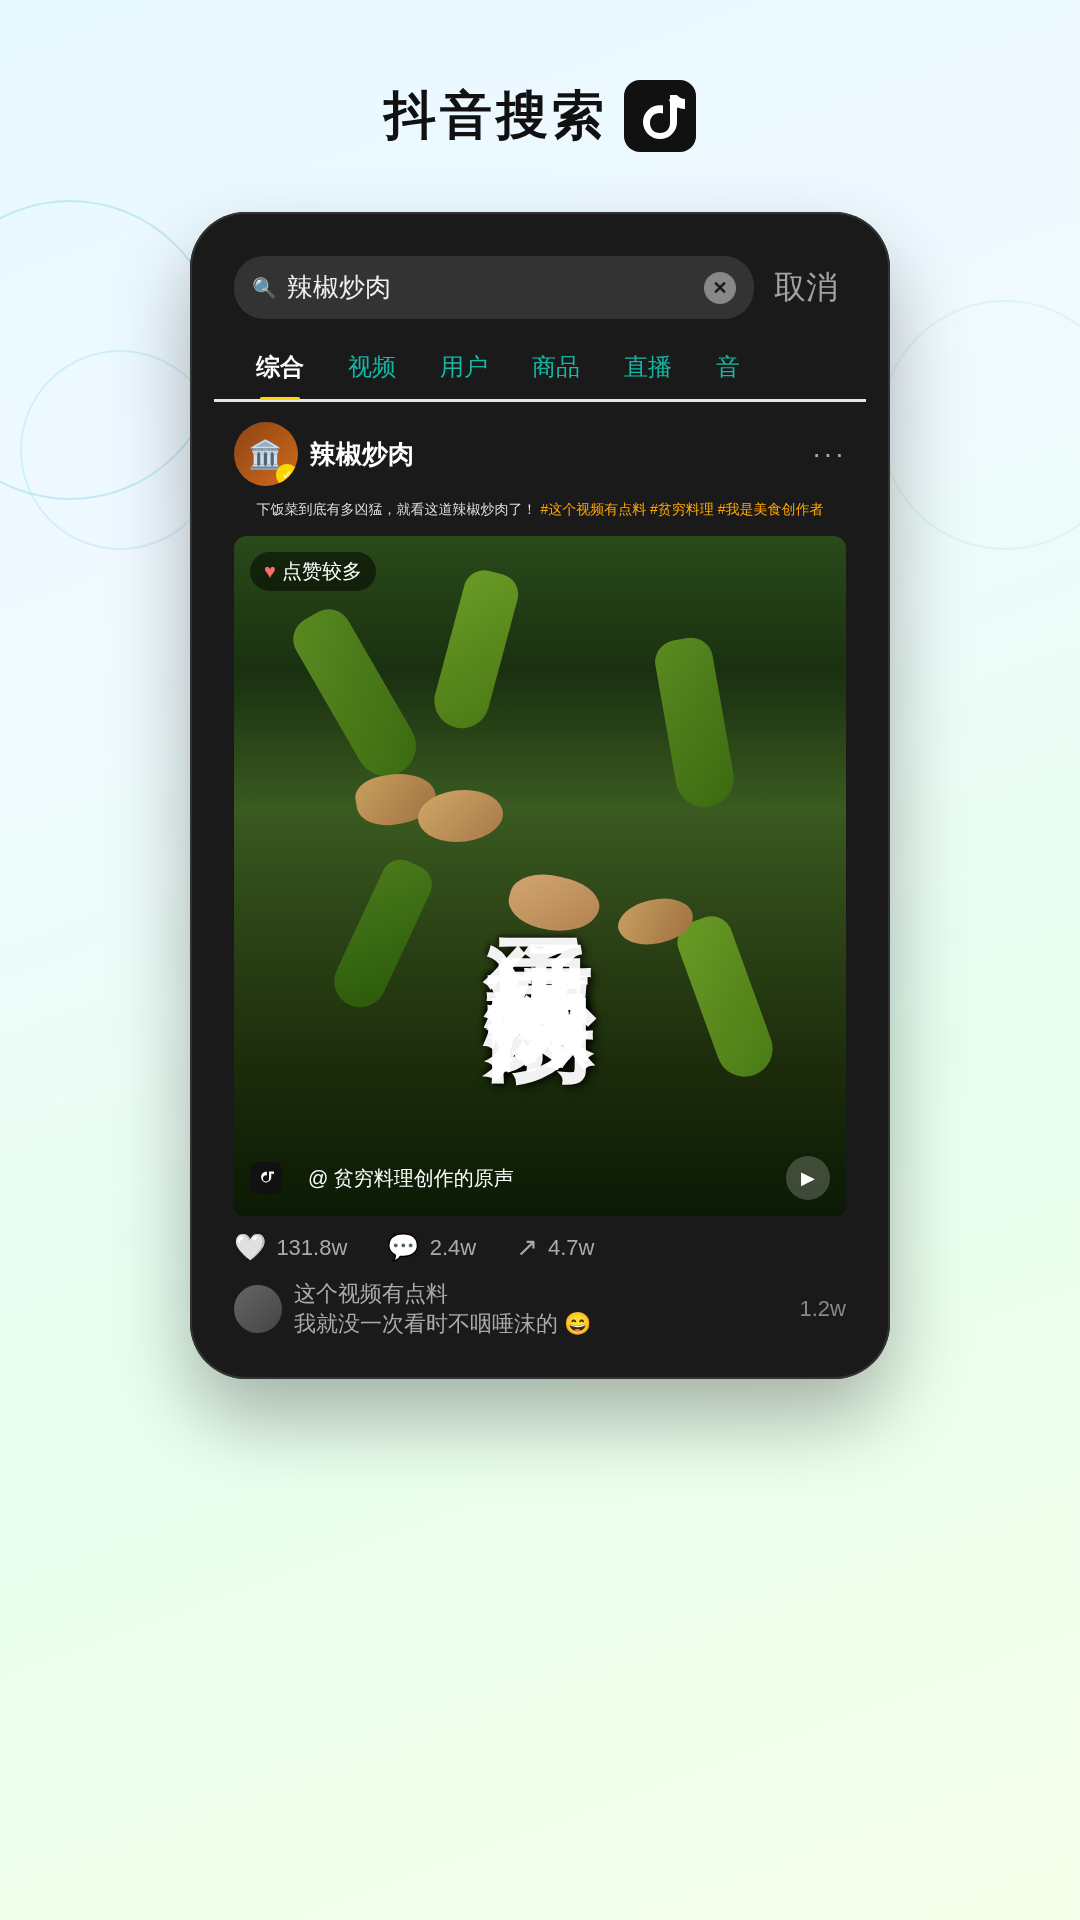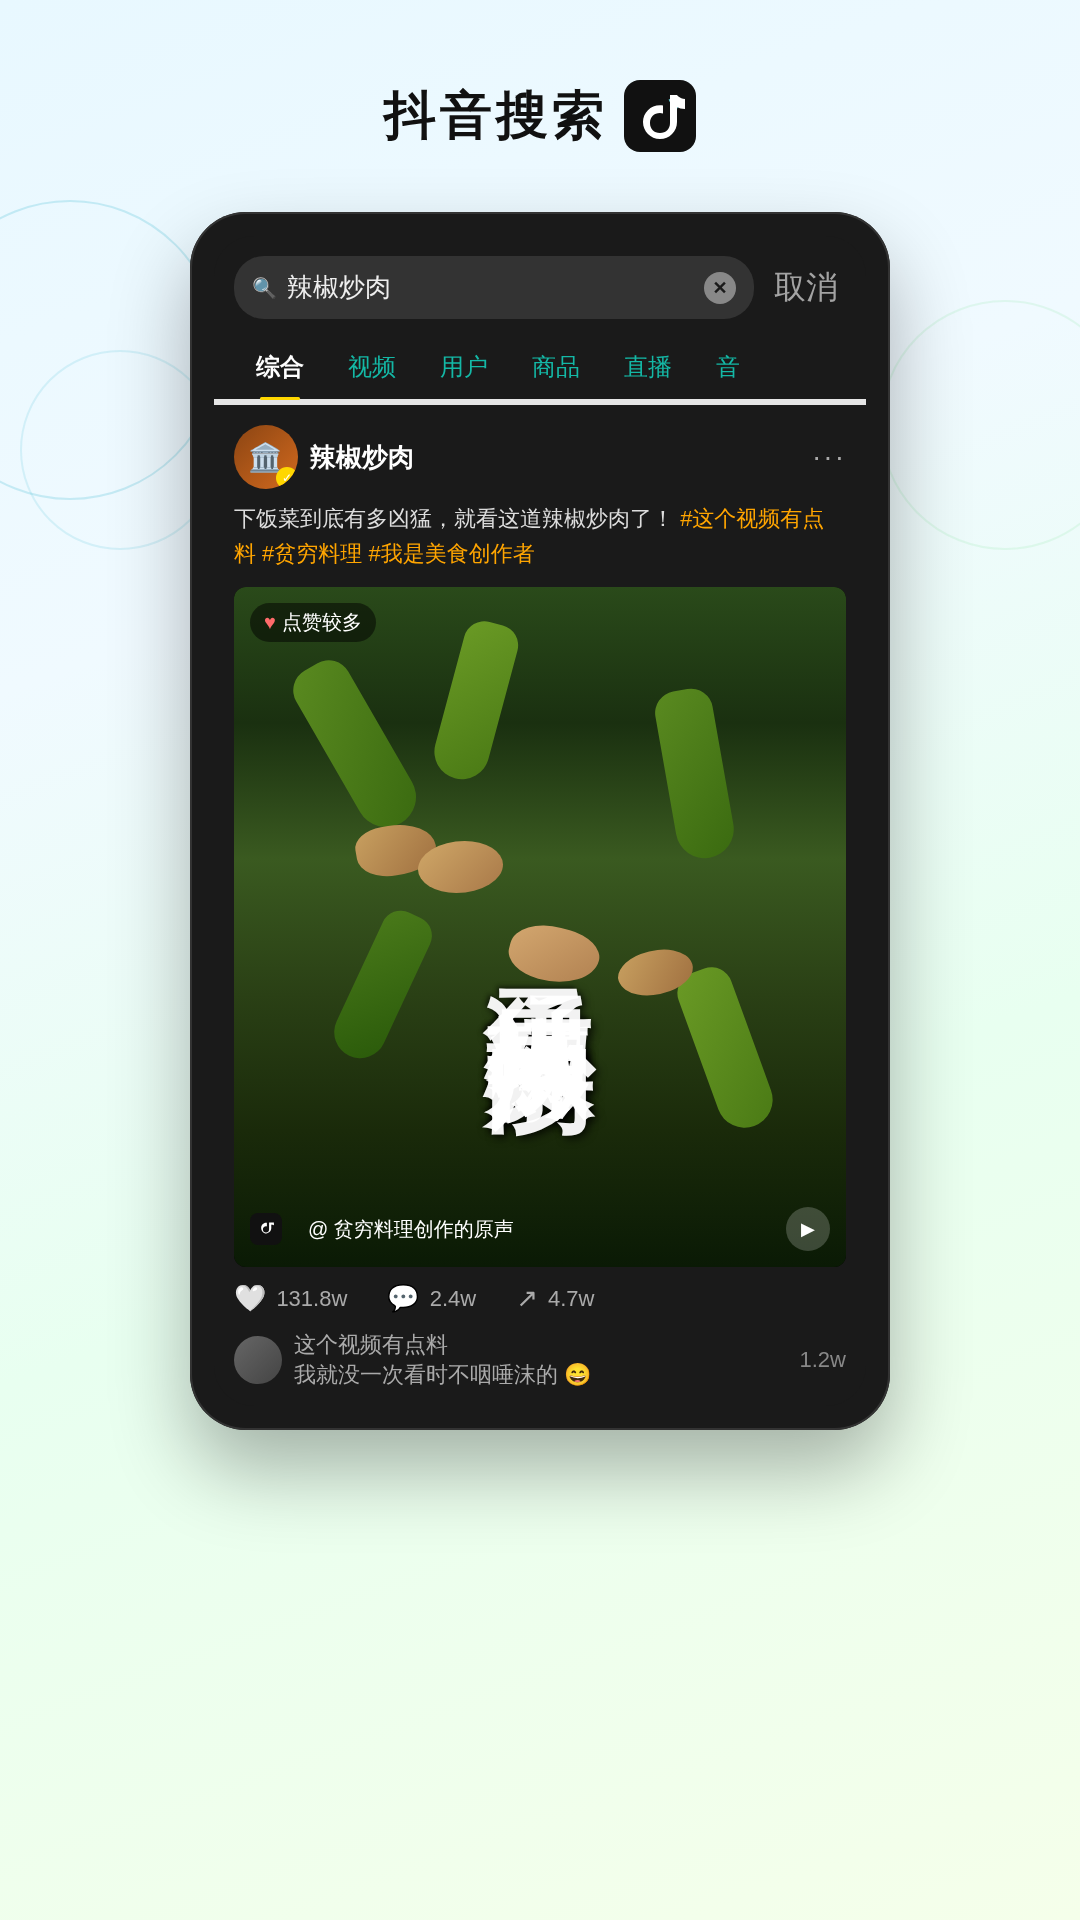--- a/index.html
+++ b/index.html
@@ -157,21 +157,21 @@
       font-size: 32px;
       white-space: nowrap;
       padding: 0 8px;
     }
 
     
     .tabs {
       display: flex;
       padding: 0 20px;
       margin-top: 16px;
-      border-bottom: 6px solid #e5e5e5;
+      border-bottom: 3px solid #e5e5e5;
       gap: 0;
     }
 
     .tab-item {
       padding: 16px 22px;
       font-size: 24px;
       color: #14b8a6;
       position: relative;
       cursor: pointer;
     }
@@ -246,23 +246,24 @@
     }
 
     .more-icon {
       color: #aaa;
       font-size: 28px;
       letter-spacing: 2px;
     }
 
     .post-text {
       color: #ddd;
-      font-size: 22px;
+      font-size: 14px;
       line-height: 1.6;
       margin-bottom: 16px;
+      text-align: center;
     }
 
     .post-text .highlight {
       color: #ffa500;
     }
 
     
     .video-thumb {
       width: 100%;
       border-radius: 12px;

